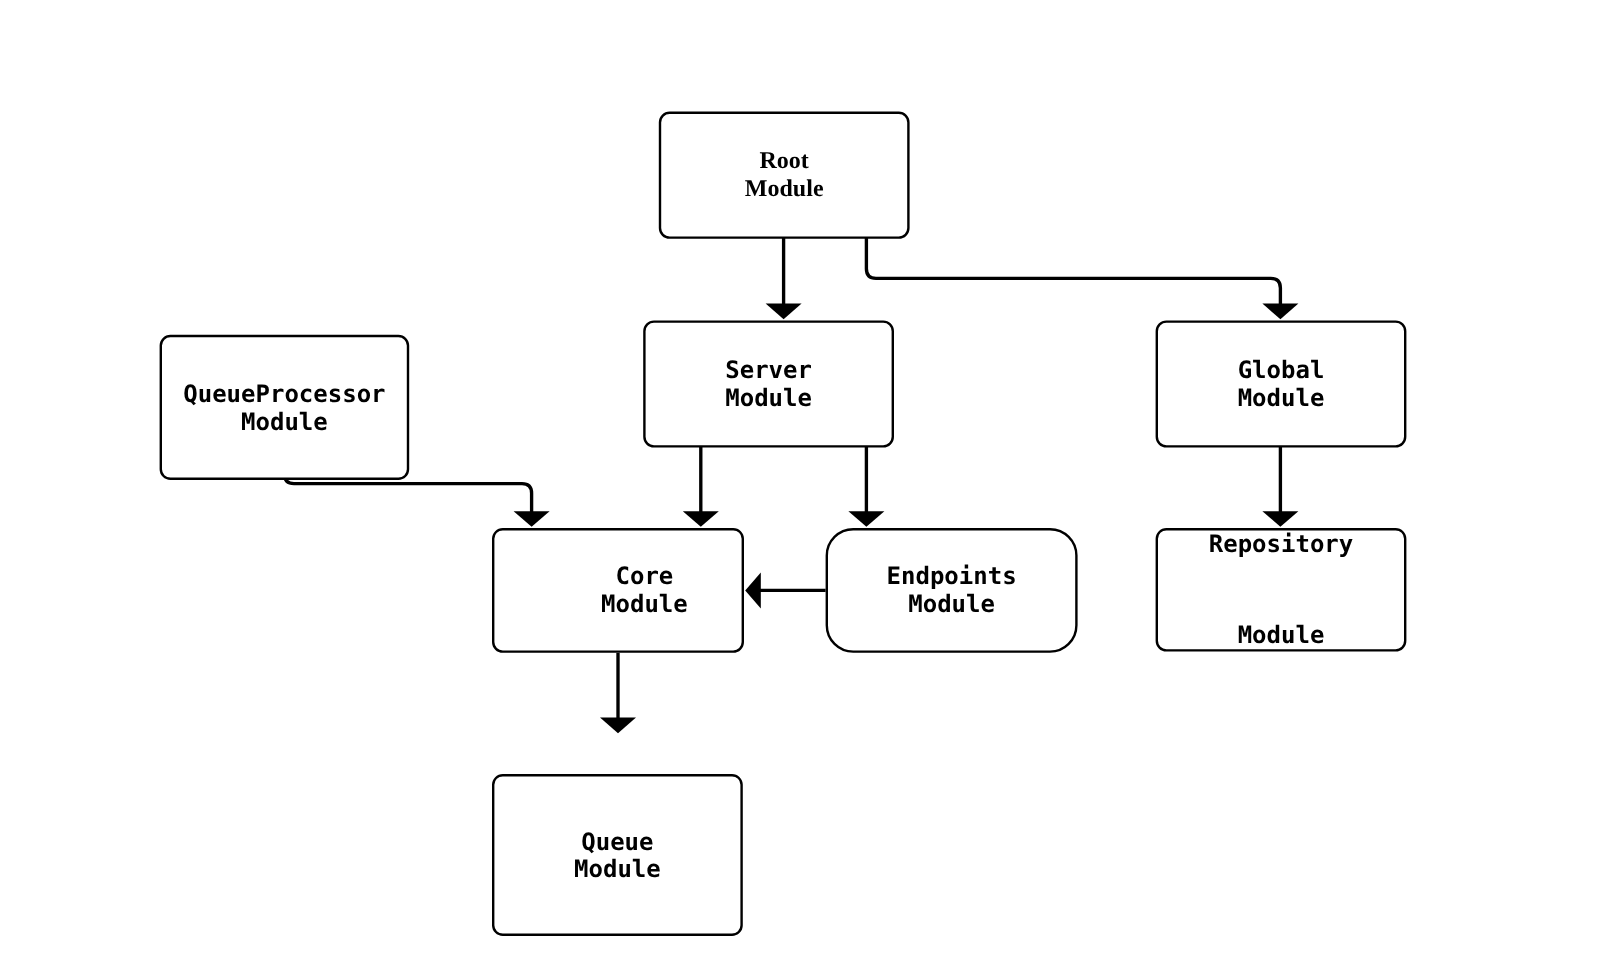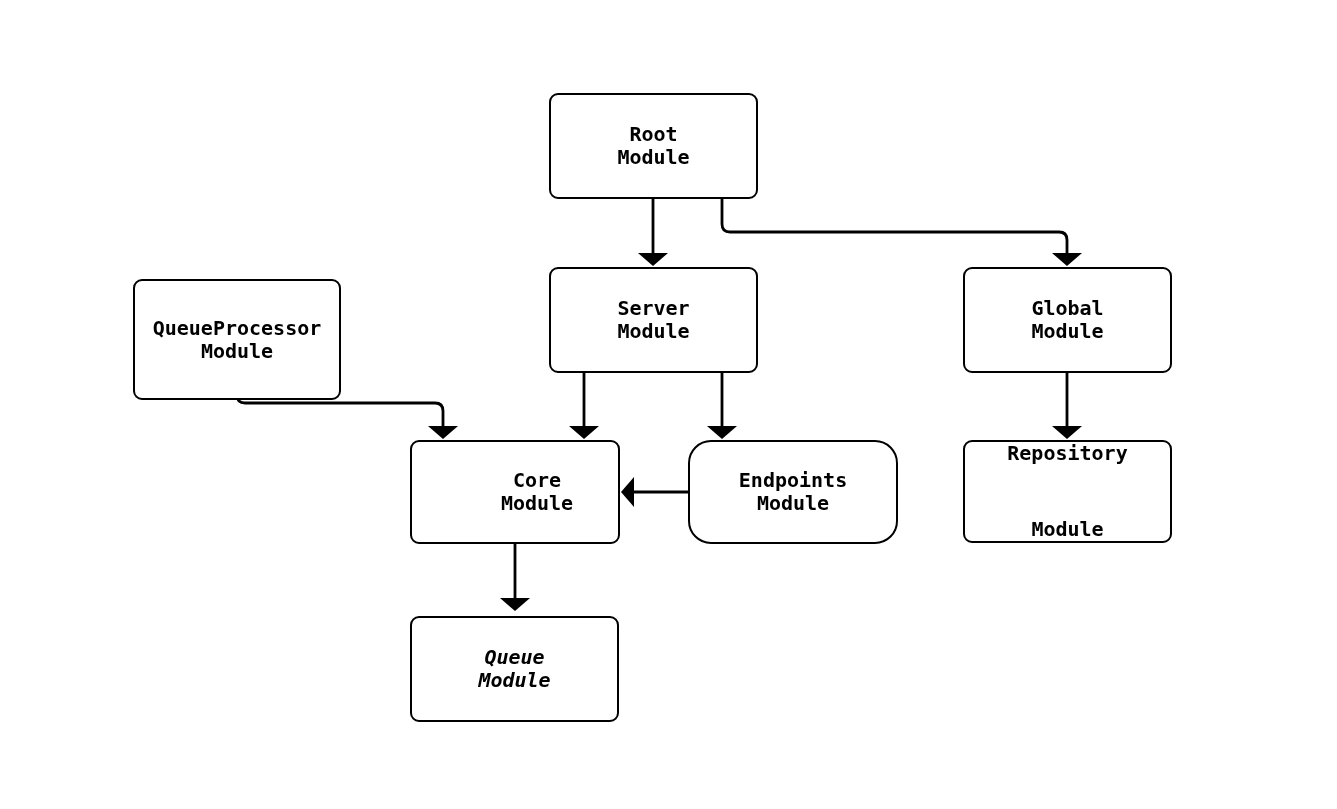--- a/index.html
+++ b/index.html
@@ -38,28 +38,28 @@
     display: flex;
     flex-direction: column;
     align-items: center;
     justify-content: center;
     text-align: center;
     font-size: 20px;
     font-weight: bold;
     line-height: 23px;
     color: #000000;
   }
-  .node-root        { left: 549px;  top: 93px;  width: 209px; height: 106px; }
+  .node-root        { left: 549px;  top: 93px;  width: 209px; height: 106px; font-family: Liberation Serif, serif; }
   .node-queueprocessor { left: 133px; top: 279px; width: 208px; height: 121px; }
-  .node-server      { left: 549px;  top: 267px; width: 209px; height: 106px; }
+  .node-server      { left: 536px;  top: 267px; width: 209px; height: 106px; }
   .node-global      { left: 963px;  top: 267px; width: 209px; height: 106px; }
   .node-core        { left: 410px;  top: 440px; width: 210px; height: 104px; padding-left: 44px; }
   .node-endpoints   { left: 688px;  top: 440px; width: 210px; height: 104px; border-radius: 23px; }
   .node-repository  { left: 963px;  top: 440px; width: 209px; height: 103px; justify-content: space-between; }
-  .node-queue       { left: 410px;  top: 616px; width: 209px; height: 106px; font-style: italic; }
+  .node-queue       { left: 410px;  top: 645px; width: 209px; height: 135px; }
 </style>
 </head>
 <body>
 
 <div class="canvas">
 
   <svg class="edges" width="1337" height="809" viewBox="0 0 1337 809">
 
     <path d="M653,198 L653,256"></path>
     <polygon points="638,253 668,253 653,266"></polygon>

